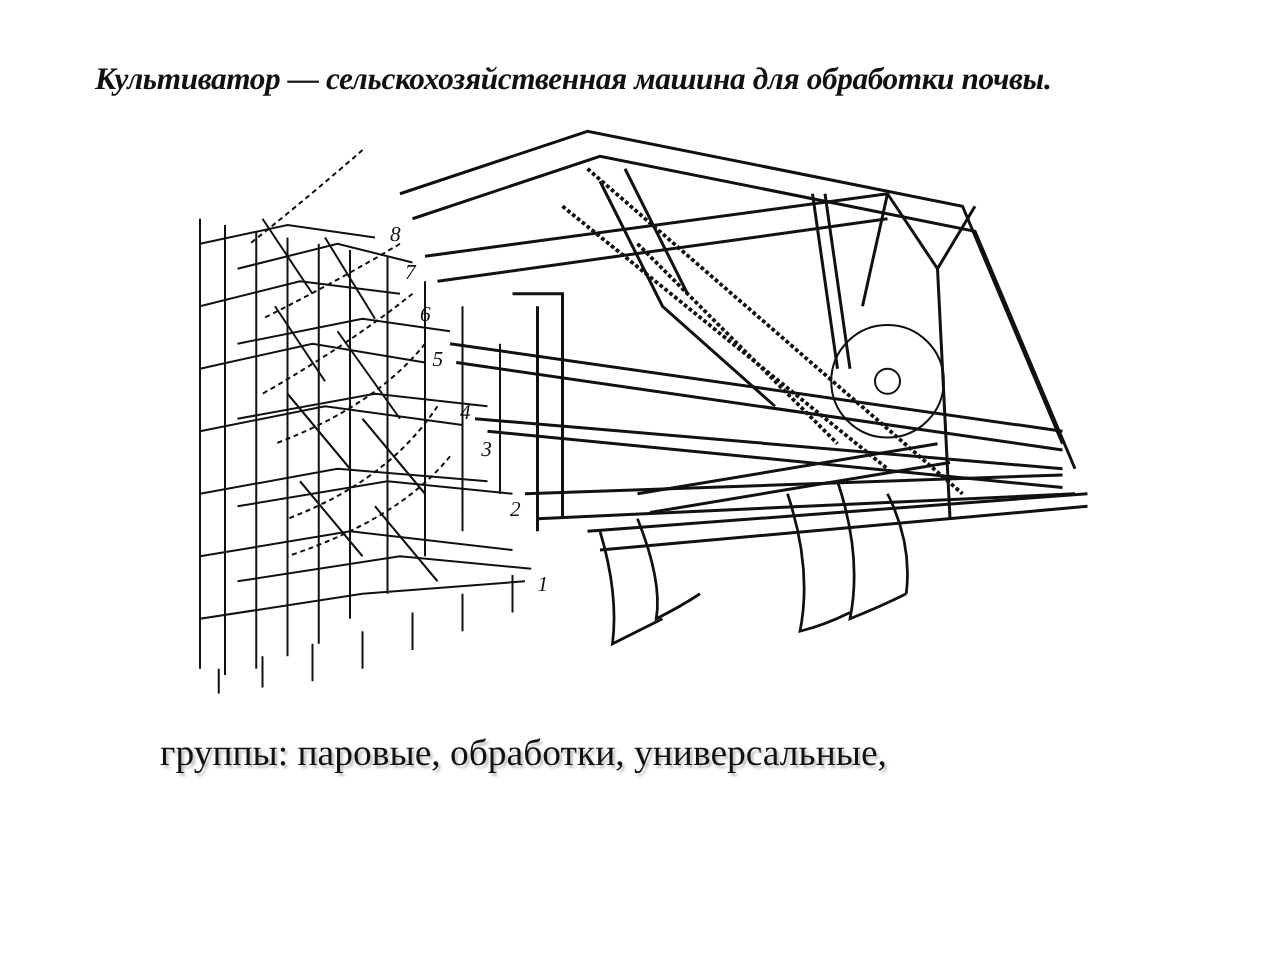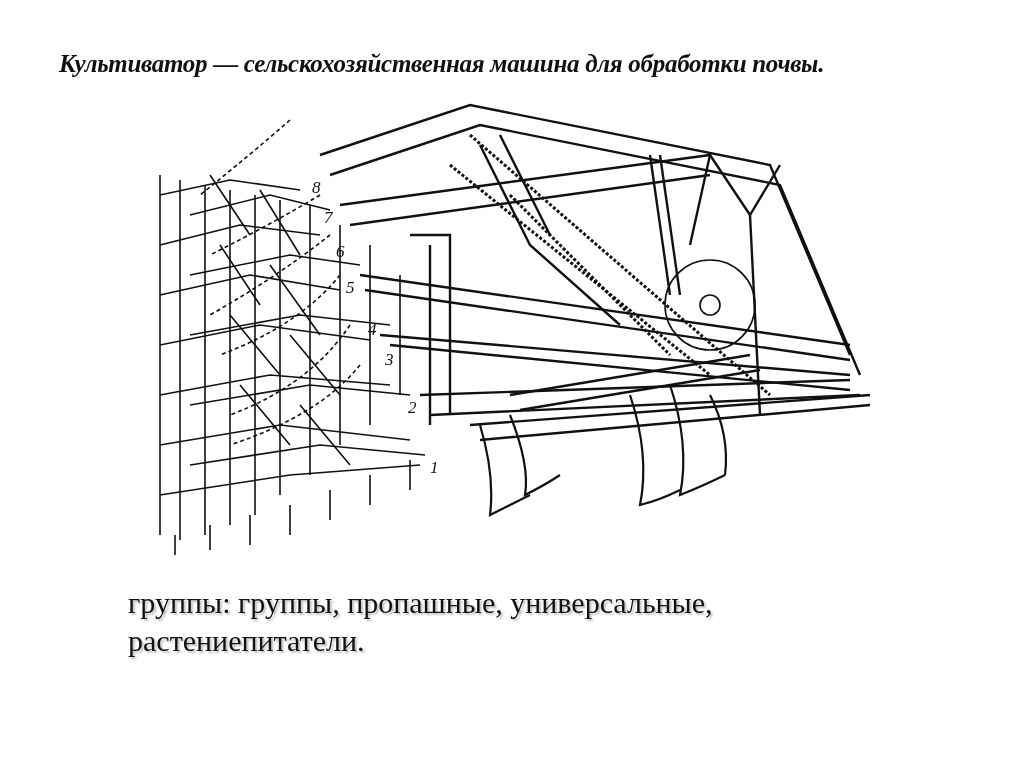--- a/index.html
+++ b/index.html
@@ -1,17 +1,17 @@
 <!DOCTYPE html>
 <html><head>
 <meta charset="utf-8">
 <style>
   html,body{margin:0;padding:0;background:#ffffff;}
   body{width:1024px;height:767px;position:relative;overflow:hidden;font-family:"Liberation Serif","DejaVu Serif",serif;color:#111;}
-  .title{position:absolute;left:59px;top:50px;width:900px;font-size:25px;font-style:italic;font-weight:bold;letter-spacing:-0.3px;white-space:nowrap;}
+  .title{position:absolute;left:76px;top:50px;width:900px;font-size:25px;font-style:italic;font-weight:bold;letter-spacing:-0.3px;white-space:nowrap;}
   .figure{position:absolute;left:150px;top:95px;width:730px;height:460px;}
   .figure svg{width:100%;height:100%;}
   .body-text{position:absolute;left:128px;top:584px;width:720px;font-size:30px;line-height:38px;text-shadow:2px 2px 2px rgba(0,0,0,0.25);}
   .body-text .indent{display:inline-block;width:108px;}
   .lbl{font-family:"Liberation Serif",serif;font-style:italic;font-size:17px;fill:#111;}
 </style>
 </head>
 <body>
 
 <div class="title">Культиватор — сельскохозяйственная машина для обработки почвы.</div>
@@ -80,15 +80,14 @@
       <text class="lbl" x="218" y="240">4</text>
       <text class="lbl" x="196" y="198">5</text>
       <text class="lbl" x="186" y="162">6</text>
       <text class="lbl" x="174" y="128">7</text>
       <text class="lbl" x="162" y="98">8</text>
     </g>
   </svg>
 </div>
 
 <div class="body-text">
-  <div>группы: группы, пропашные, универсальные,</div>
-  <div>растениепитатели.</div>
+  <div>группы: паровые, обработки, универсальные,</div>
 </div>
 
 </body></html>

